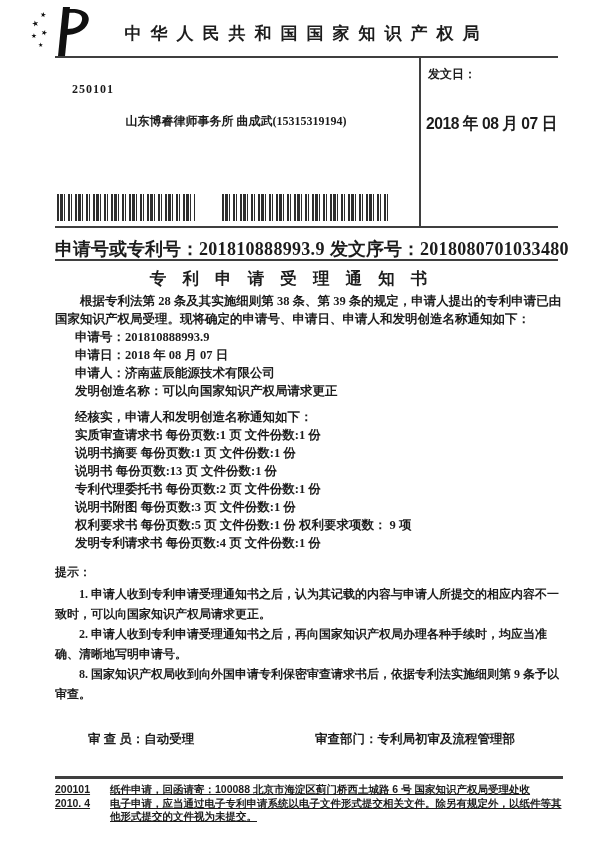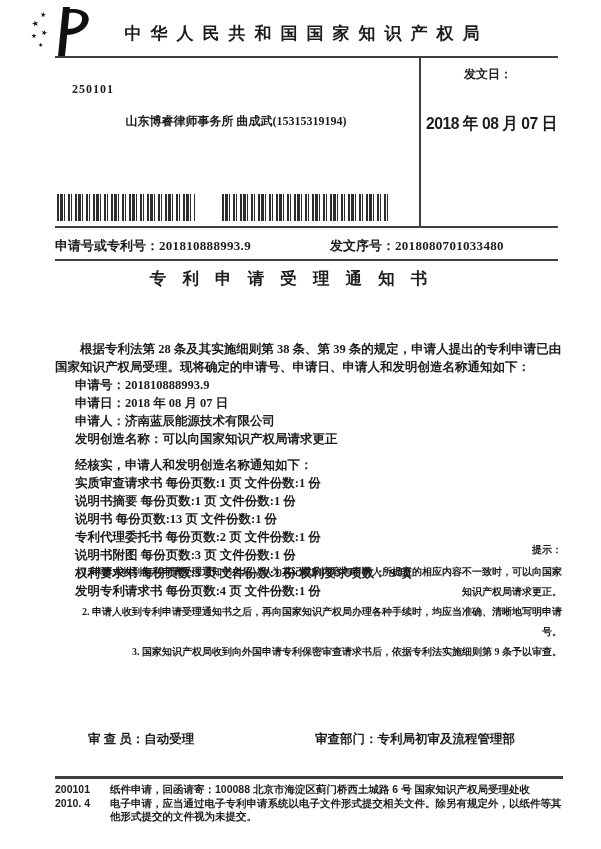--- a/index.html
+++ b/index.html
@@ -25,21 +25,21 @@
     letter-spacing:9px;
     white-space:nowrap;
   }
   .logo { top:4px; left:30px; width:62px; height:54px; }
 
   
   .postal { top:82px; left:72px; font-size:12px; font-weight:700; letter-spacing:1px; }
   .addr { top:112px; left:58px; width:356px; text-align:center; font-size:12px; font-weight:700; line-height:19px; }
 
   
-  .dispatch-label { top:66px; left:428px; font-size:12px; font-weight:700;margin-left:36px; }
+  .dispatch-label { top:66px; left:428px; font-size:12px; font-weight:700; }
   .dispatch-date {
     top:112px; left:426px;
     font-family:"Liberation Sans","DejaVu Sans",sans-serif;
     font-size:17px; font-weight:700; letter-spacing:-0.5px;
     transform:scaleX(0.92); transform-origin:left center;
     white-space:nowrap;
   }
 
   
   .barcode {
@@ -48,57 +48,57 @@
       #2d2d2d 0 2px, #fff 2px 3px,
       #2d2d2d 3px 6px, #fff 6px 7px,
       #2d2d2d 7px 8px, #fff 8px 11px,
       #2d2d2d 11px 13px, #fff 13px 14px,
       #2d2d2d 14px 15px, #fff 15px 18px);
   }
   .barcode.b1 { left:57px; width:138px; }
   .barcode.b2 { left:222px; width:166px; }
 
   
-  .refrow { top:237px; font-size:13px; font-weight:700; white-space:nowrap;text-align:center; }
+  .refrow { top:237px; font-size:18px; font-weight:700; white-space:nowrap;text-align:center; }
   .refrow .num { letter-spacing:0.3px; }
 
   
   .notice-title {
     top:268px; left:40px; width:503px;
     text-align:center; font-size:16.5px; font-weight:700;
     letter-spacing:6px; white-space:nowrap;
   }
 
   
   .body {
     top:292px; left:55px; width:507px;
     font-size:12.5px; font-weight:700; line-height:18px;
   }
-  .body .indent { text-indent:2em;margin-top:48px; }
+  .body .indent { text-indent:2em; }
   .body .field, .body .doc, .body .recv { padding-left:20px; }
   .gap8 { height:8px; }
 
   
   .notes {
-    top:540px; left:55px; width:507px;
-    font-size:10px; font-weight:700; line-height:20px;text-align:right;
+    top:562px; left:55px; width:507px;
+    font-size:12px; font-weight:700; line-height:20px;
   }
   .notes .note { text-indent:2em; }
   .notes .heading { margin-bottom:2px; }
 
   
   .examiner { top:731px; font-size:12.5px; font-weight:700; white-space:nowrap; }
 
   
   .footer {
     top:783px; left:55px; width:510px;
     font-family:"Liberation Sans","DejaVu Sans",sans-serif;
     font-size:10.5px; font-weight:700; line-height:13.5px;
   }
-  .footer .frow { display:flex; }
+  .footer .frow { display:flex;text-decoration:underline; }
   .footer .fcode { width:55px; flex:0 0 55px; }
   .footer .ftext { flex:1; }
 </style>
 </head>
 <body>
 
 <div class="page">
 
   <div class="abs logo">
     <svg width="62" height="54" viewBox="0 0 62 54">
@@ -155,21 +155,21 @@
     <div class="doc">专利代理委托书 每份页数:2 页  文件份数:1 份</div>
     <div class="doc">说明书附图 每份页数:3 页  文件份数:1 份</div>
     <div class="doc">权利要求书 每份页数:5 页  文件份数:1 份  权利要求项数：  9 项</div>
     <div class="doc">发明专利请求书 每份页数:4 页  文件份数:1 份</div>
   </div>
 
   <div class="abs notes">
     <div class="heading">提示：</div>
     <div class="note">1. 申请人收到专利申请受理通知书之后，认为其记载的内容与申请人所提交的相应内容不一致时，可以向国家知识产权局请求更正。</div>
     <div class="note">2. 申请人收到专利申请受理通知书之后，再向国家知识产权局办理各种手续时，均应当准确、清晰地写明申请号。</div>
-    <div class="note">3. 国家知识产权局收到向外国申请专利保密审查请求书后，依据专利法实施细则第 9 条予以审查。</div>
+    <div class="note">8. 国家知识产权局收到向外国申请专利保密审查请求书后，依据专利法实施细则第 9 条予以审查。</div>
   </div>
 
   <div class="abs examiner" style="left:88px;">
     <span>审 查 员：</span><span>自动受理</span>
   </div>
   <div class="abs examiner" style="left:315px;">
     <span>审查部门：</span><span>专利局初审及流程管理部</span>
   </div>
 
   <div class="hline" style="top:776px; left:55px; width:508px; height:3px;"></div>

